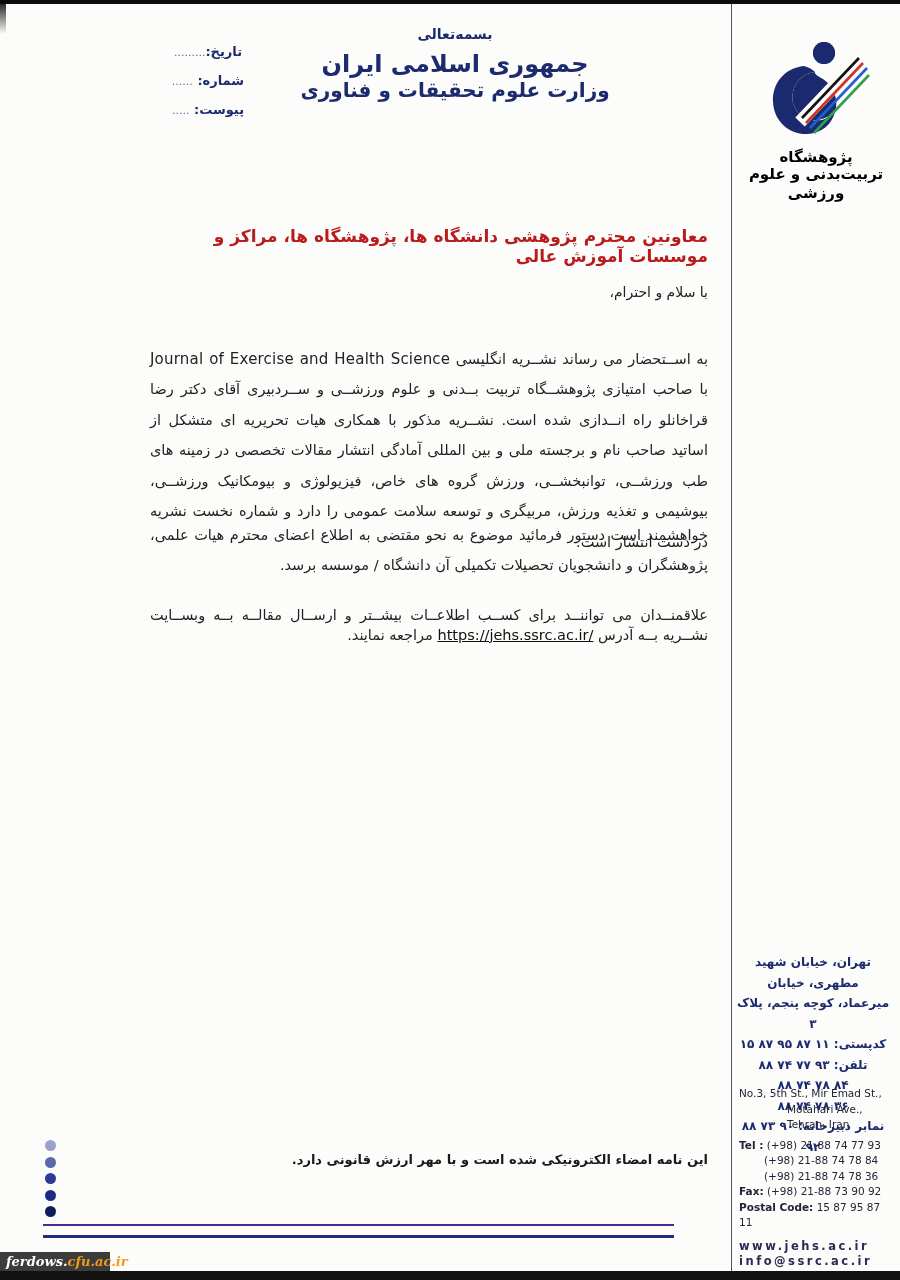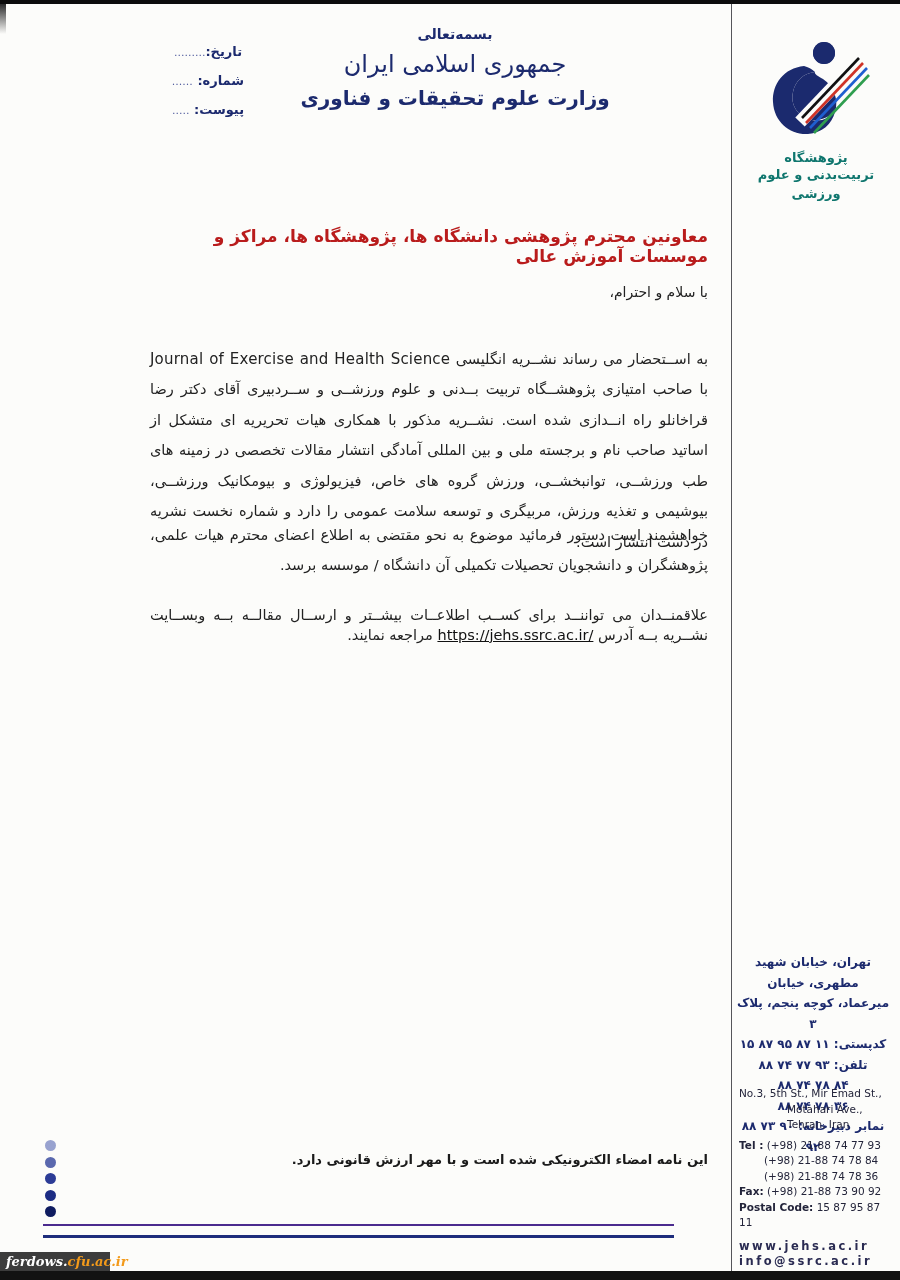--- a/index.html
+++ b/index.html
@@ -15,27 +15,27 @@
   .vrule{position:absolute;left:731px;top:4px;width:1px;height:1267px;background:#55555a;}
 
   
   .hdr-fields{position:absolute;left:160px;top:44px;width:96px;direction:rtl;text-align:center;}
   .hdr-fields .row{height:29px;font-size:13px;font-weight:bold;color:#1c2a6e;white-space:nowrap;}
   .hdr-fields .dots{color:#5560a0;font-weight:normal;letter-spacing:1px;font-size:11px;}
 
   
   .center-head{position:absolute;left:285px;top:26px;width:340px;text-align:center;color:#1c2a6e;direction:rtl;}
   .bismillah{font-size:14px;font-weight:bold;margin-bottom:8px;}
-  .country{font-size:24px;font-weight:normal;margin-bottom:8px;letter-spacing:-0.5px;}
+  .country{font-size:24px;font-weight:bold;letter-spacing:-0.5px;}
   .ministry{font-size:20px;font-weight:bold;}
 
   
   .logo-block{position:absolute;left:737px;top:38px;width:158px;text-align:center;}
   .logo-block svg{display:block;margin:0 auto;}
-  .org-name{direction:rtl;color:#0f766e;font-weight:bold;font-size:13px;line-height:19px;margin-top:4px;}
+  .org-name{direction:rtl;color:#000000;font-weight:bold;font-size:15px;line-height:19px;margin-top:4px;}
 
   
   .main{position:absolute;left:150px;top:0;width:558px;direction:rtl;}
   .recipient{position:absolute;top:226px;right:0;left:0;text-align:right;font-size:17px;font-weight:bold;color:#b91c1c;}
   .salutation{position:absolute;top:284px;right:0;font-size:14px;color:#222;}
   .para{position:absolute;right:0;left:0;text-align:justify;font-size:14.5px;line-height:30.5px;color:#222;}
   .p1{top:329px;}
   .p2{top:505px;}
   .p3{top:590px;line-height:20px;}
   .en-inline{font-size:15px;letter-spacing:0.2px;}

